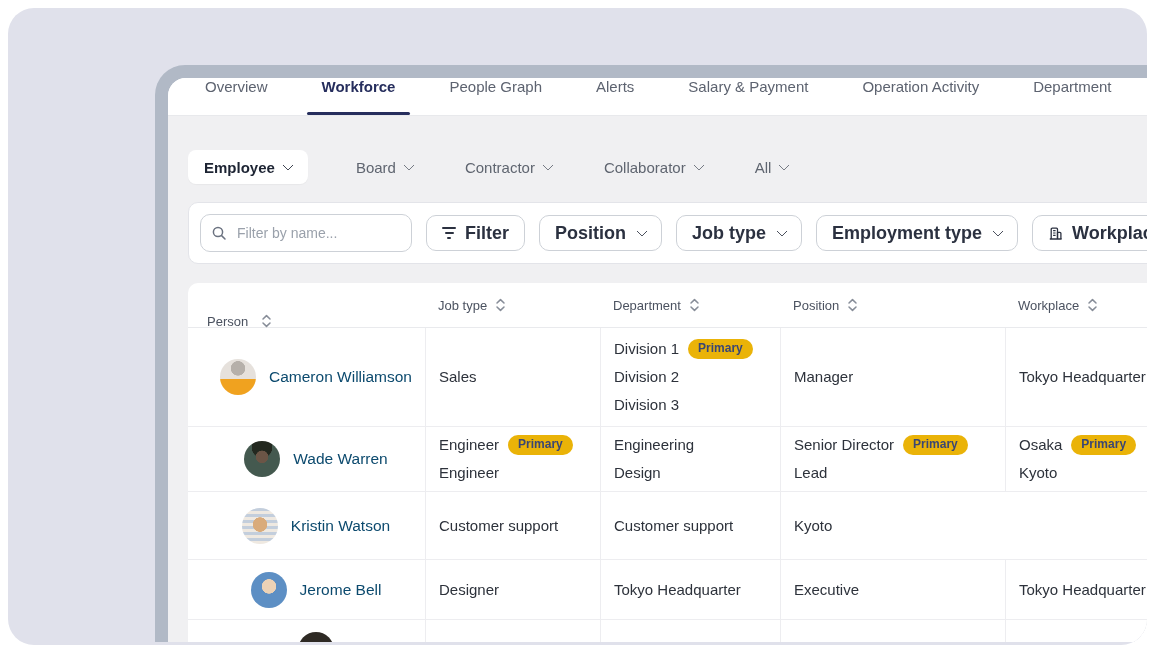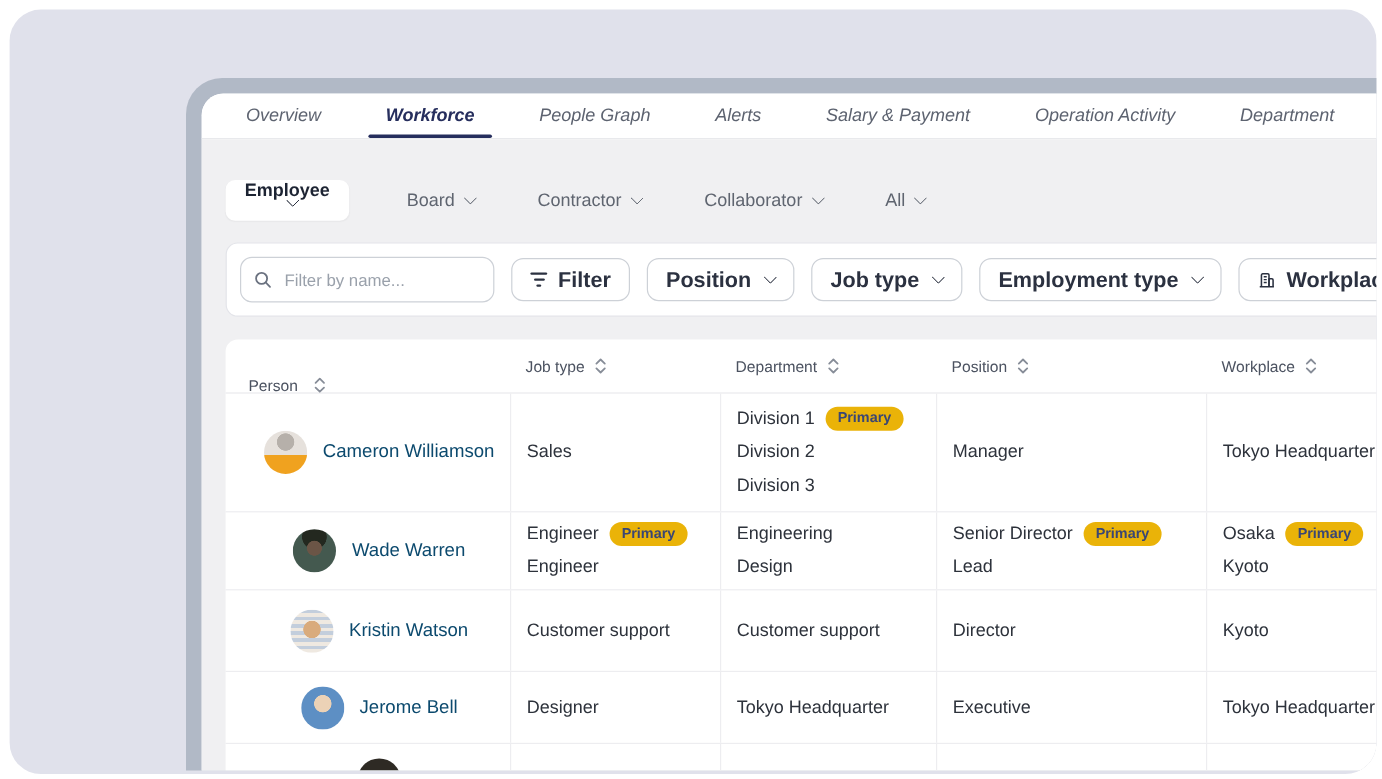--- a/index.html
+++ b/index.html
@@ -21,42 +21,41 @@
   .window-inner{
     background:#ffffff;border-radius:18px 0 0 0;width:100%;height:100%;
     overflow:hidden;display:flex;flex-direction:column;
   }
   
   .tabbar{
     display:flex;align-items:stretch;height:37px;flex:0 0 37px;
     border-bottom:1px solid #e8e9ec;padding-left:12px;background:#fff;
   }
   .tab{
-    position:relative;display:flex;align-items:center;padding:0 25px;margin-right:4px;
-    font-size:15px;color:#5d6370;cursor:pointer;white-space:nowrap;font-style:italic;
+    position:relative;display:flex;align-items:flex-start;padding:0 25px;margin-right:4px;
+    font-size:15px;color:#5d6370;cursor:pointer;white-space:nowrap;
   }
   .tab.active{color:#262e5d;font-weight:700;}
   .tab .underline{
     position:absolute;left:10px;right:10px;bottom:0;height:3px;
     background:#262e5d;border-radius:3px;
   }
   
   .app-body{
     flex:1;background:#f0f0f2;padding:34px 0 0 20px;box-sizing:border-box;overflow:hidden;
   }
   
   .type-tabs{display:flex;align-items:center;gap:44px;height:34px;}
   .type-tab{
     display:flex;align-items:center;height:34px;font-size:15px;color:#5f6570;
     cursor:pointer;white-space:nowrap;padding:0 4px;
   }
   .type-tab.active{
     background:#ffffff;border-radius:8px;padding:0 16px;color:#1d2433;font-weight:600;
     box-shadow:0 1px 1px rgba(40,45,60,0.04);
-    flex-direction:column;
   }
   .chev{
     display:inline-block;width:7px;height:7px;border-right:1.5px solid currentColor;
     border-bottom:1.5px solid currentColor;transform:rotate(45deg);
     margin-left:9px;margin-top:-4px;border-radius:1px;flex:0 0 auto;
   }
   
   .filterbar{
     margin-top:18px;width:1000px;height:62px;background:#ffffff;
     border:1px solid #e3e4e9;border-radius:10px;box-sizing:border-box;
@@ -353,25 +352,20 @@
             <div class="cell c1">
               <div class="line">
                   <span>Customer support</span>
                 </div>
             </div>
             <div class="cell c2">
               <div class="line">
                   <span>Customer support</span>
                 </div>
             </div>
-            <div class="cell c3">
-              <div class="line">
-                  <span>Director</span>
-                </div>
-            </div>
             <div class="cell c4">
               <div class="line">
                   <span>Kyoto</span>
                 </div>
             </div>
           </div>
 
           <div class="trow r4">
             <div class="cell c0">
               <span class="avatar av4"></span>

